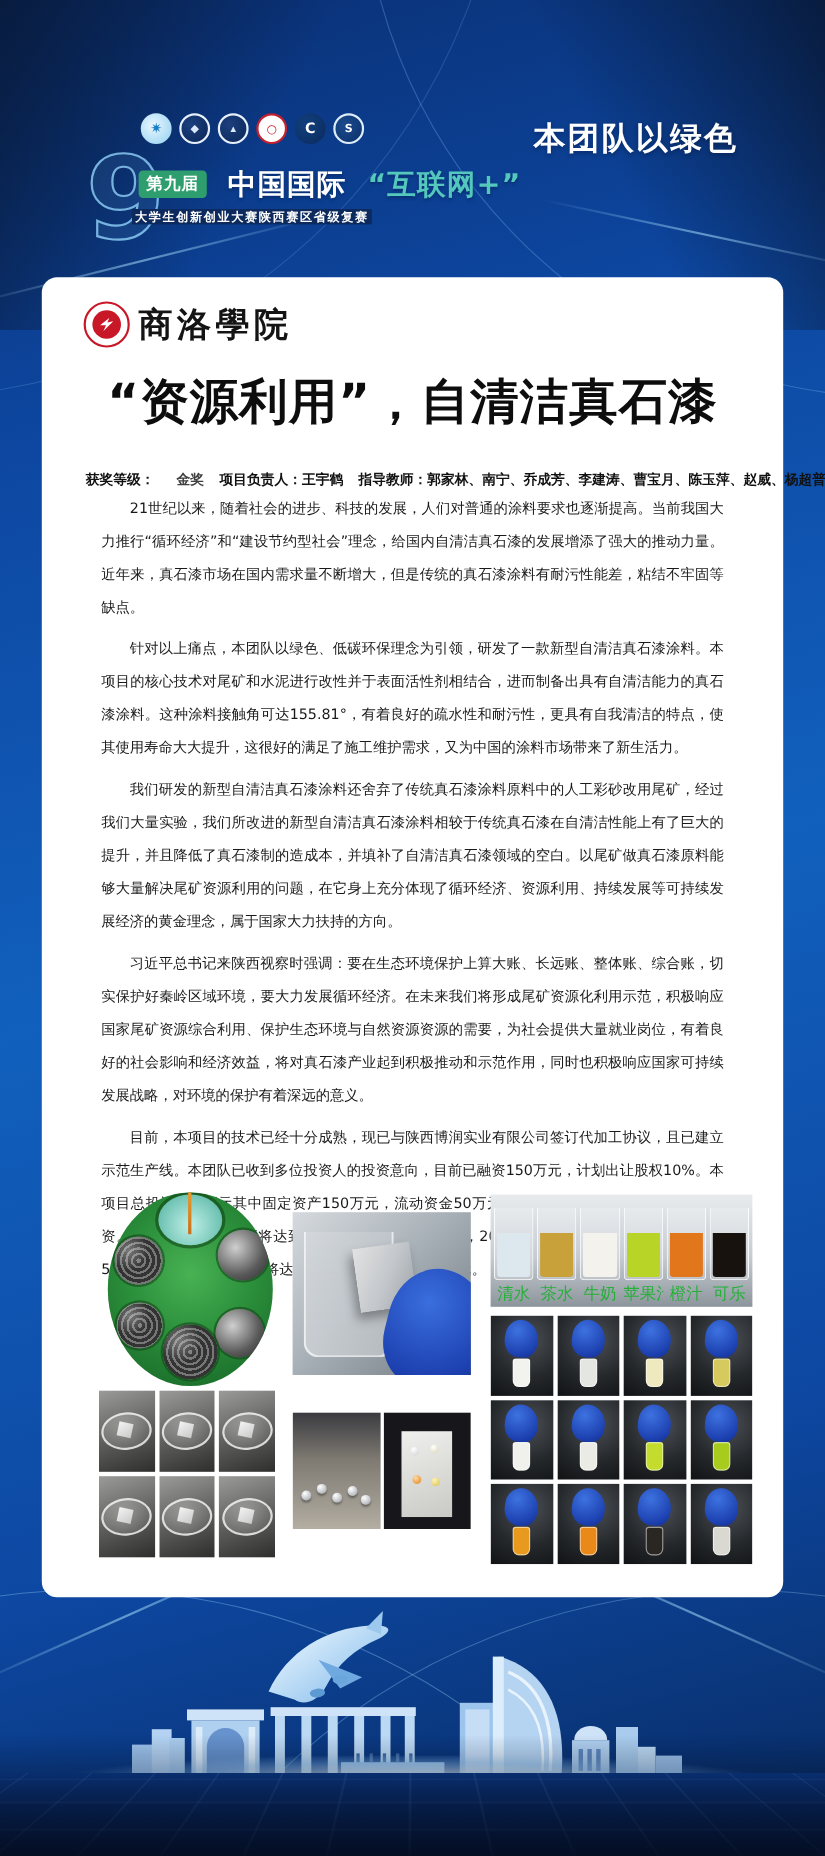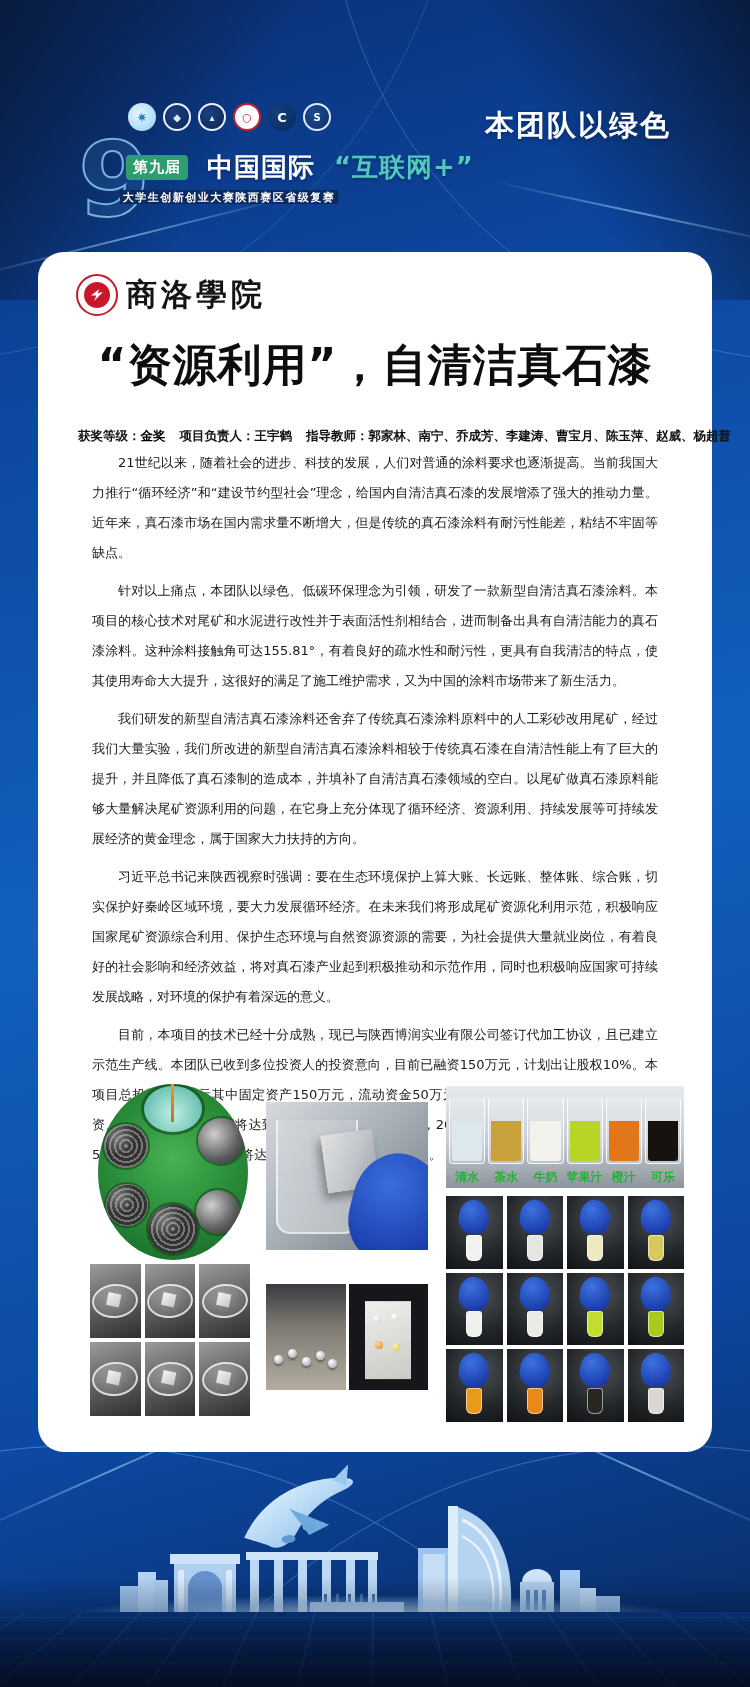--- a/index.html
+++ b/index.html
@@ -36,32 +36,32 @@
   .event-line{position:absolute;left:126px;top:150px;white-space:nowrap;display:flex;align-items:center;gap:19px;}
   .badge{background:#2f9e6e;color:#fff;font-size:15px;font-weight:bold;padding:3px 7px;border-radius:4px;letter-spacing:1px;}
   .ev-cn{color:#ffffff;font-size:26px;font-weight:700;letter-spacing:1px;text-shadow:0 2px 3px rgba(0,20,60,.4);}
   .ev-brand{color:#55c8bd;font-size:26px;font-weight:900;letter-spacing:1px;text-shadow:0 2px 3px rgba(0,20,60,.4);}
   .event-sub{position:absolute;left:120px;top:190px;width:218px;height:14px;background:#0c2a5e;
     color:#fff;font-size:11px;font-weight:bold;letter-spacing:1.5px;display:flex;align-items:center;justify-content:center;}
   .track-title{position:absolute;left:442px;top:104px;width:272px;text-align:center;color:#fff;
     font-size:29px;font-weight:900;line-height:42px;letter-spacing:2px;text-shadow:0 2px 4px rgba(0,20,60,.45);}
 
   
-  .card{position:absolute;left:38px;top:252px;width:674px;height:1200px;background:#ffffff;border-radius:26px;}
+  .card{position:absolute;left:38px;top:252px;width:674px;height:1200px;background:#ffffff;border-radius:14px;}
   .college{position:absolute;left:38px;top:22px;display:flex;align-items:center;gap:8px;}
   .seal{width:42px;height:42px;border-radius:50%;border:2px solid #c81828;box-sizing:border-box;position:relative;
     display:flex;align-items:center;justify-content:center;}
   .seal::before{content:"";width:26px;height:26px;border-radius:50%;background:#c81828;}
   .seal::after{content:"";position:absolute;width:12px;height:12px;background:#fff;
     clip-path:polygon(0 55%,45% 55%,25% 100%,100% 25%,55% 35%,70% 0);}
   .college-name{font-family:"DejaVu Serif","Liberation Serif",serif;font-size:31px;font-weight:bold;color:#141414;letter-spacing:4px;}
   .title{position:absolute;left:0;right:0;top:84px;margin:0;text-align:center;color:#0d0d0d;
     font-size:44px;font-weight:900;letter-spacing:1px;}
   .award{position:absolute;left:40px;top:176px;white-space:nowrap;font-size:12.5px;font-weight:bold;color:#111;}
-  .award .red{color:#000000;}
+  .award .red{color:#404040;margin-left:20px;}
   .award .gap{display:inline-block;width:14px;}
   .paras{position:absolute;left:42px;top:196px;width:590px;}
   .paras p{margin:0 12px 8px;font-size:13px;line-height:30px;color:#1a1a1a;text-align:justify;text-indent:2em;}
 
   
   .gallery{position:absolute;left:40px;top:826px;width:594px;height:352px;}
   .img{position:absolute;overflow:hidden;}
   
   .circle-img{left:20px;top:6px;width:150px;height:176px;border-radius:50%;
     background:radial-gradient(circle at 50% 42%,#49b254 0%,#2b8f3b 45%,#156325 100%);}
@@ -81,21 +81,21 @@
     background:linear-gradient(120deg,#e2e2e2 0%,#c2c6ca 55%,#9aa0a6 100%);box-shadow:-4px 6px 10px rgba(0,0,0,.35);}
   .glove-big{position:absolute;right:-18px;bottom:-14px;width:95px;height:110px;border-radius:45% 55% 20% 40%;
     background:radial-gradient(circle at 35% 30%,#3a6ede,#1c3fae 70%,#122c86);transform:rotate(14deg);}
   
   .liquids-img{left:368px;top:8px;width:238px;height:102px;background:linear-gradient(180deg,#e8ebee 0%,#c6ccd2 55%,#8d959c 100%);}
   .beaker-row{position:absolute;left:3px;right:3px;top:12px;display:flex;gap:3px;height:66px;}
   .beaker{flex:1;position:relative;border:1px solid rgba(255,255,255,.85);border-top:none;border-radius:0 0 4px 4px;
     background:rgba(255,255,255,.22);}
   .beaker .liquid{position:absolute;left:2px;right:2px;bottom:2px;height:62%;border-radius:0 0 3px 3px;}
   .liquid-labels{position:absolute;left:3px;right:3px;bottom:2px;display:flex;gap:3px;}
-  .liquid-labels span{flex:1;text-align:center;font-size:12px;font-weight:bold;color:#25b03a;white-space:nowrap;overflow:hidden;}
+  .liquid-labels span{flex:1;text-align:center;font-size:15px;font-weight:normal;color:#25b03a;white-space:nowrap;overflow:hidden;}
   
   .hand-grid{left:368px;top:118px;width:238px;height:226px;display:grid;grid-template-columns:repeat(4,1fr);gap:4px;}
   .hand-cell{position:relative;background:radial-gradient(circle at 60% 30%,#4b5055 0%,#26292c 55%,#101214 100%);overflow:hidden;}
   .glove{position:absolute;left:50%;top:4px;transform:translateX(-50%) rotate(8deg);width:30px;height:34px;
     border-radius:46% 54% 40% 44%;background:radial-gradient(circle at 35% 30%,#3d72e0,#1c3fae 72%,#122c86);}
   .vial{position:absolute;left:50%;bottom:8px;transform:translateX(-50%);width:14px;height:24px;border-radius:3px 3px 6px 6px;
     border:1px solid rgba(255,255,255,.55);}
   
   .flask-grid{left:12px;top:186px;width:160px;height:152px;display:grid;grid-template-columns:repeat(3,1fr);gap:4px;}
   .flask-cell{position:relative;background:linear-gradient(160deg,#9b9b99 0%,#5c5c5a 55%,#2e2e2c 100%);overflow:hidden;}

